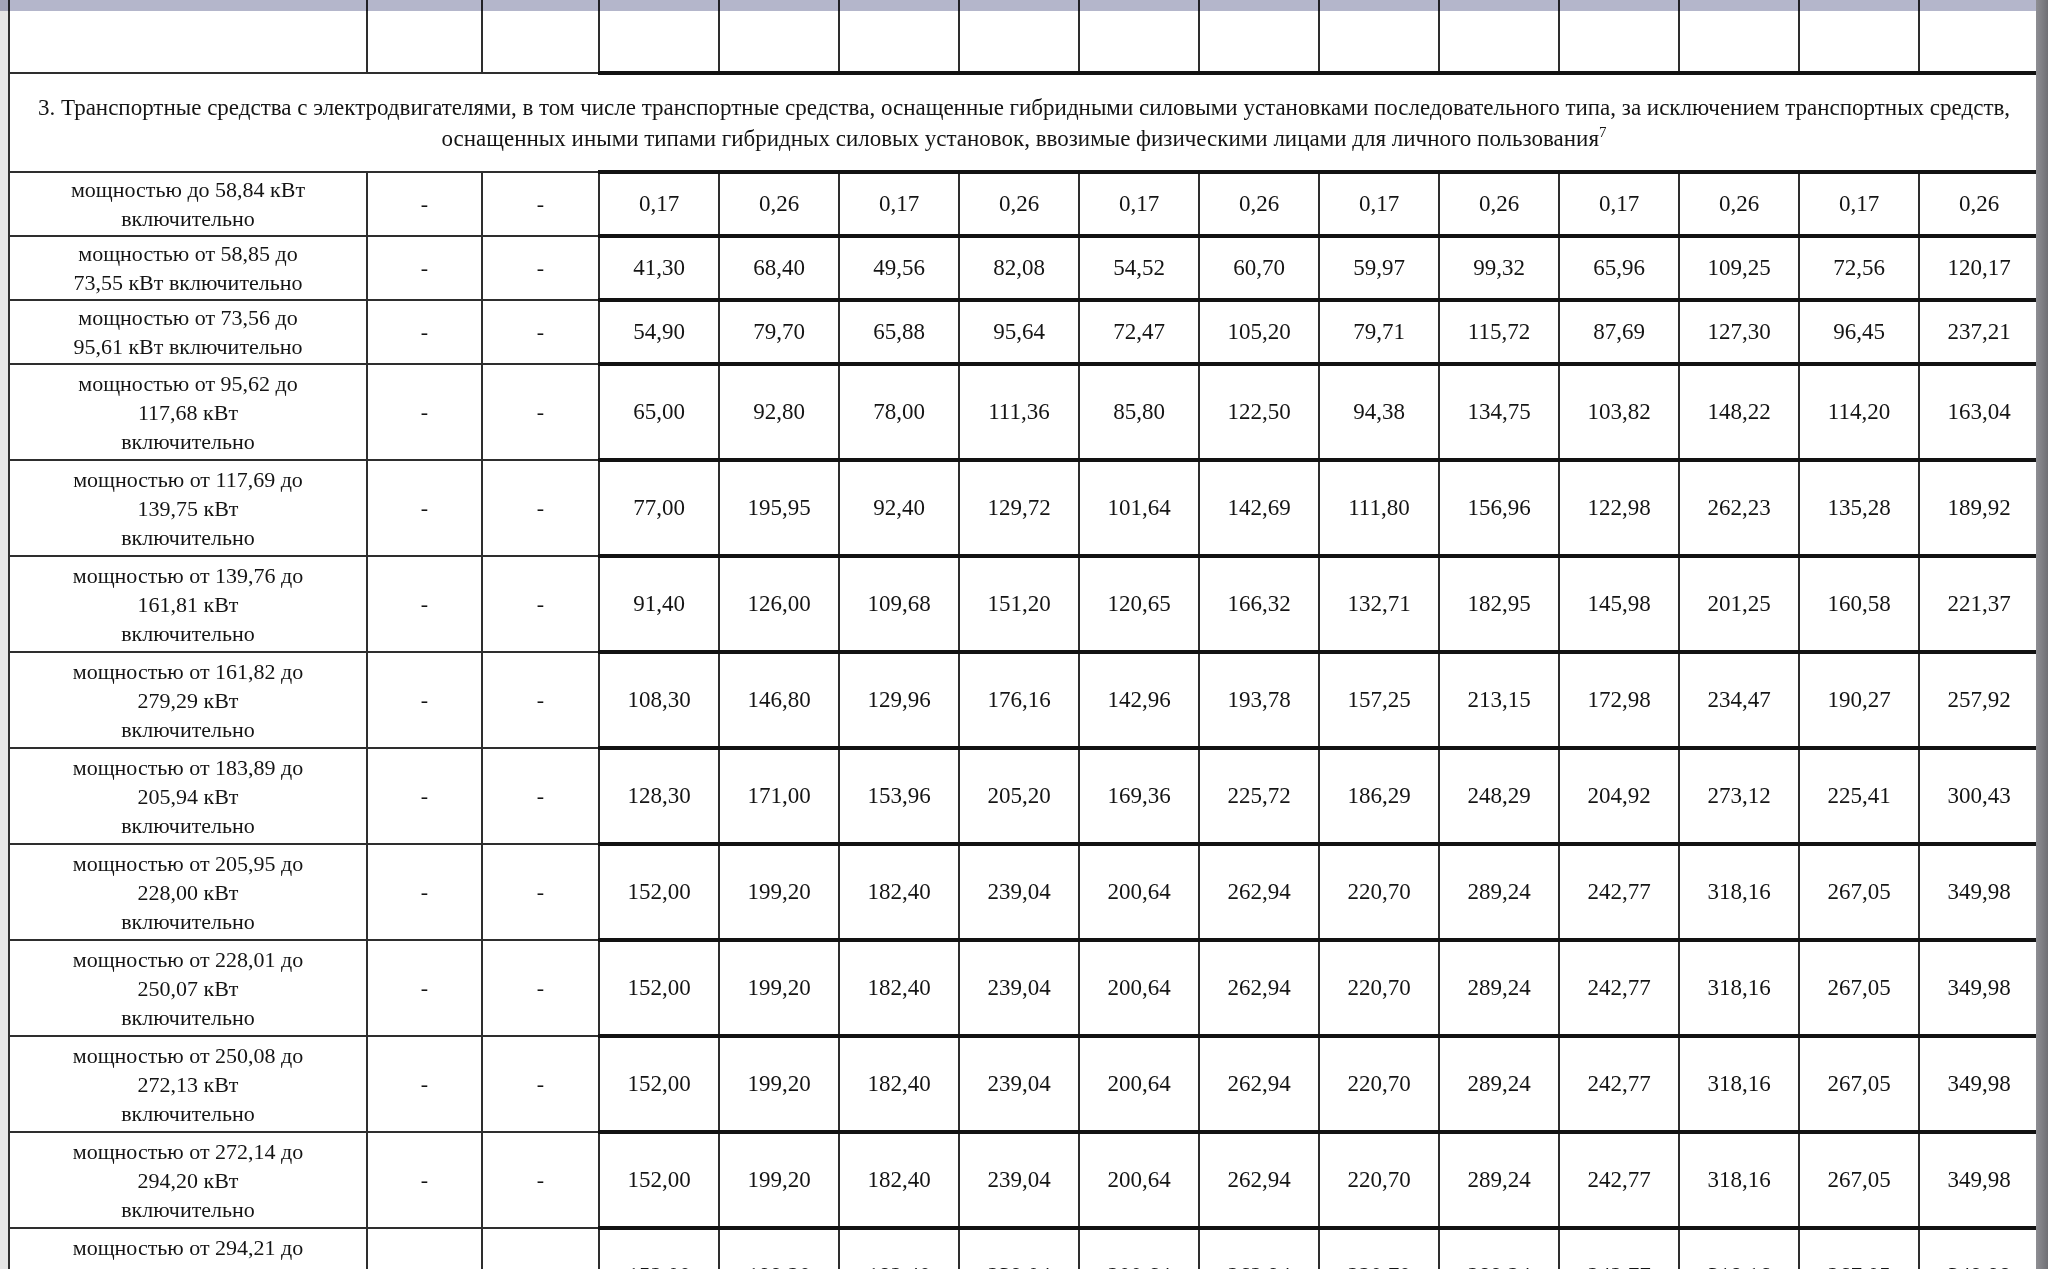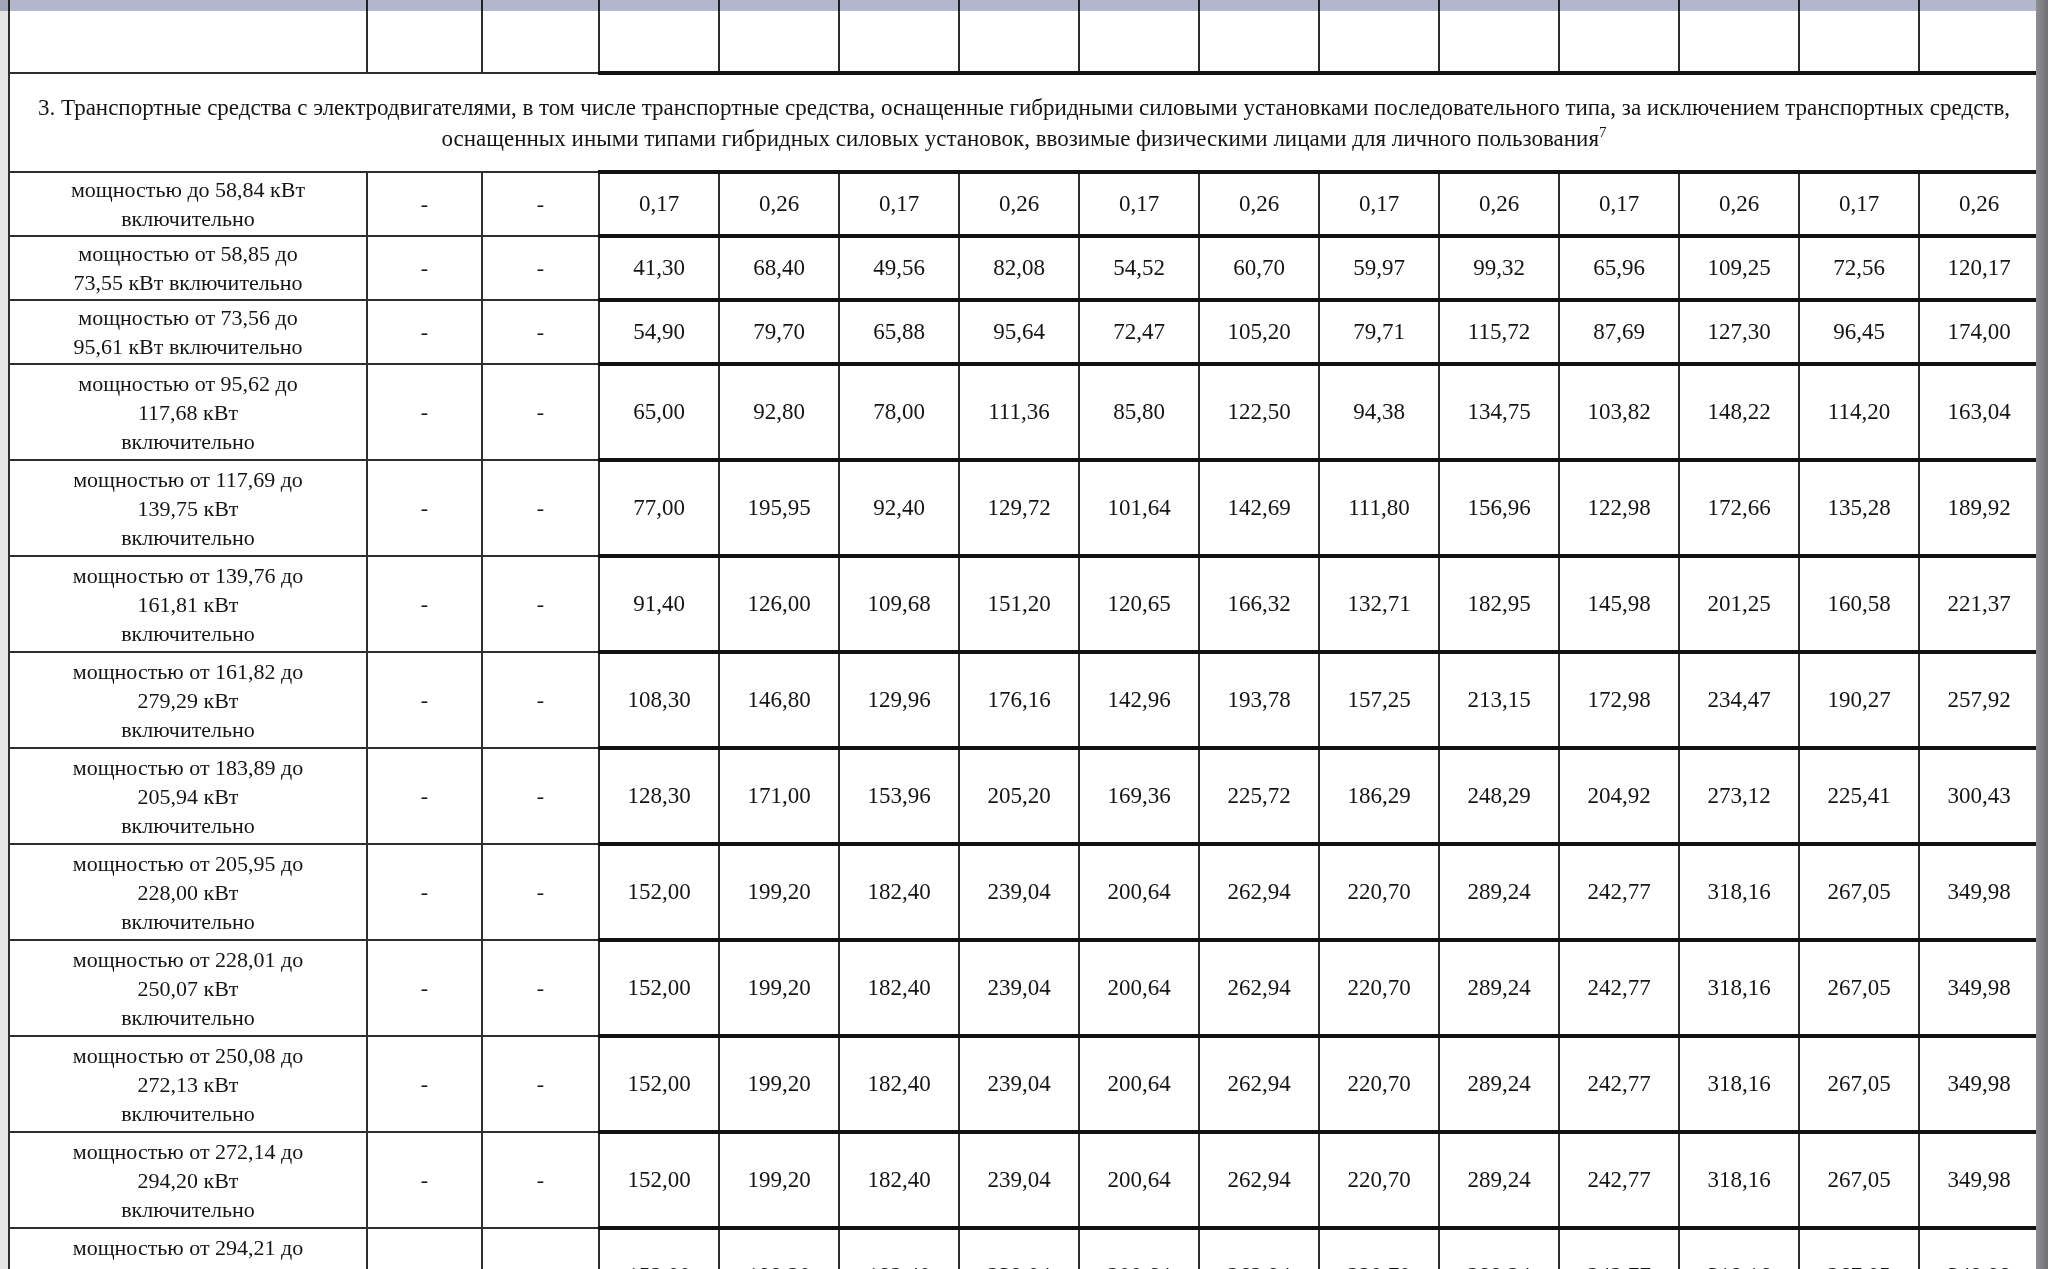--- a/index.html
+++ b/index.html
@@ -151,21 +151,21 @@
           <td class="num">79,70</td>
           <td class="num">65,88</td>
           <td class="num">95,64</td>
           <td class="num">72,47</td>
           <td class="num">105,20</td>
           <td class="num">79,71</td>
           <td class="num">115,72</td>
           <td class="num">87,69</td>
           <td class="num">127,30</td>
           <td class="num">96,45</td>
-          <td class="num">174,00</td>
+          <td class="num">237,21</td>
         </tr>
         <tr class="h3">
           <td class="lbl">мощностью от 95,62 до
 117,68 кВт
 включительно</td>
           <td class="dash">-</td>
           <td class="dash">-</td>
           <td class="num">65,00</td>
           <td class="num">92,80</td>
           <td class="num">78,00</td>
@@ -187,21 +187,21 @@
           <td class="dash">-</td>
           <td class="num">77,00</td>
           <td class="num">195,95</td>
           <td class="num">92,40</td>
           <td class="num">129,72</td>
           <td class="num">101,64</td>
           <td class="num">142,69</td>
           <td class="num">111,80</td>
           <td class="num">156,96</td>
           <td class="num">122,98</td>
-          <td class="num">172,66</td>
+          <td class="num">262,23</td>
           <td class="num">135,28</td>
           <td class="num">189,92</td>
         </tr>
         <tr class="h3">
           <td class="lbl">мощностью от 139,76 до
 161,81 кВт
 включительно</td>
           <td class="dash">-</td>
           <td class="dash">-</td>
           <td class="num">91,40</td>

